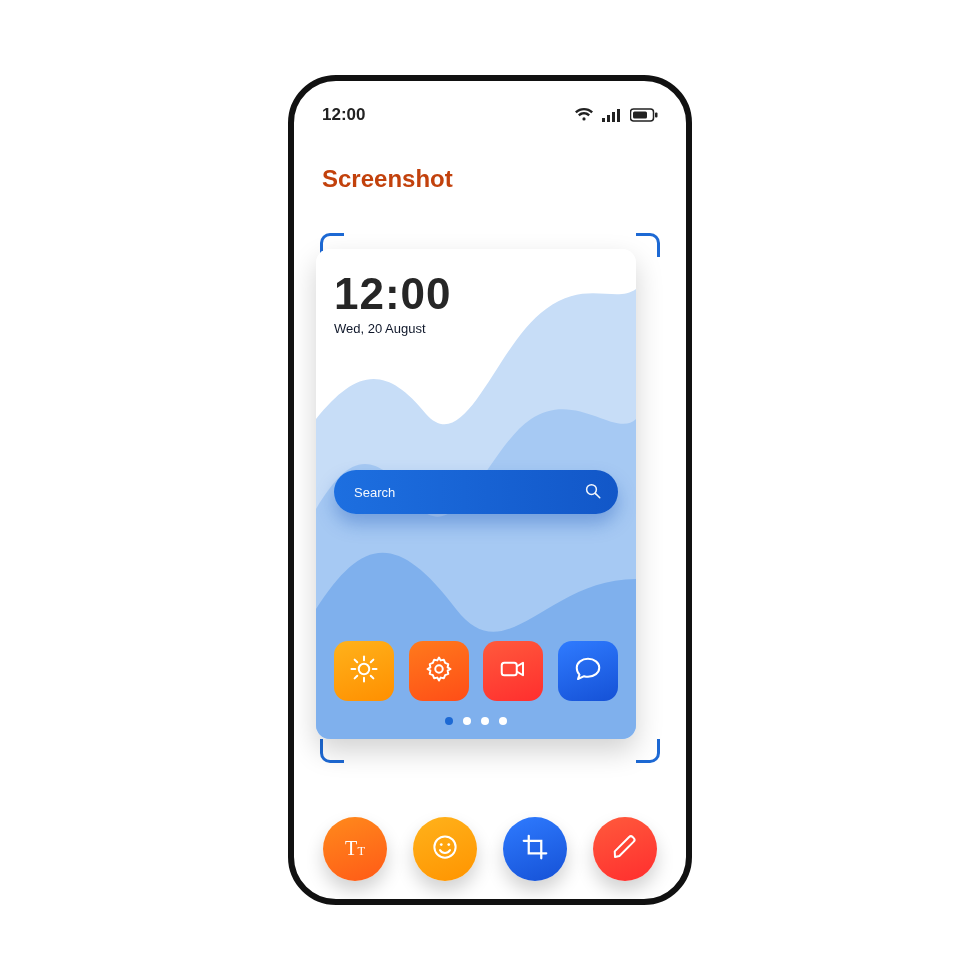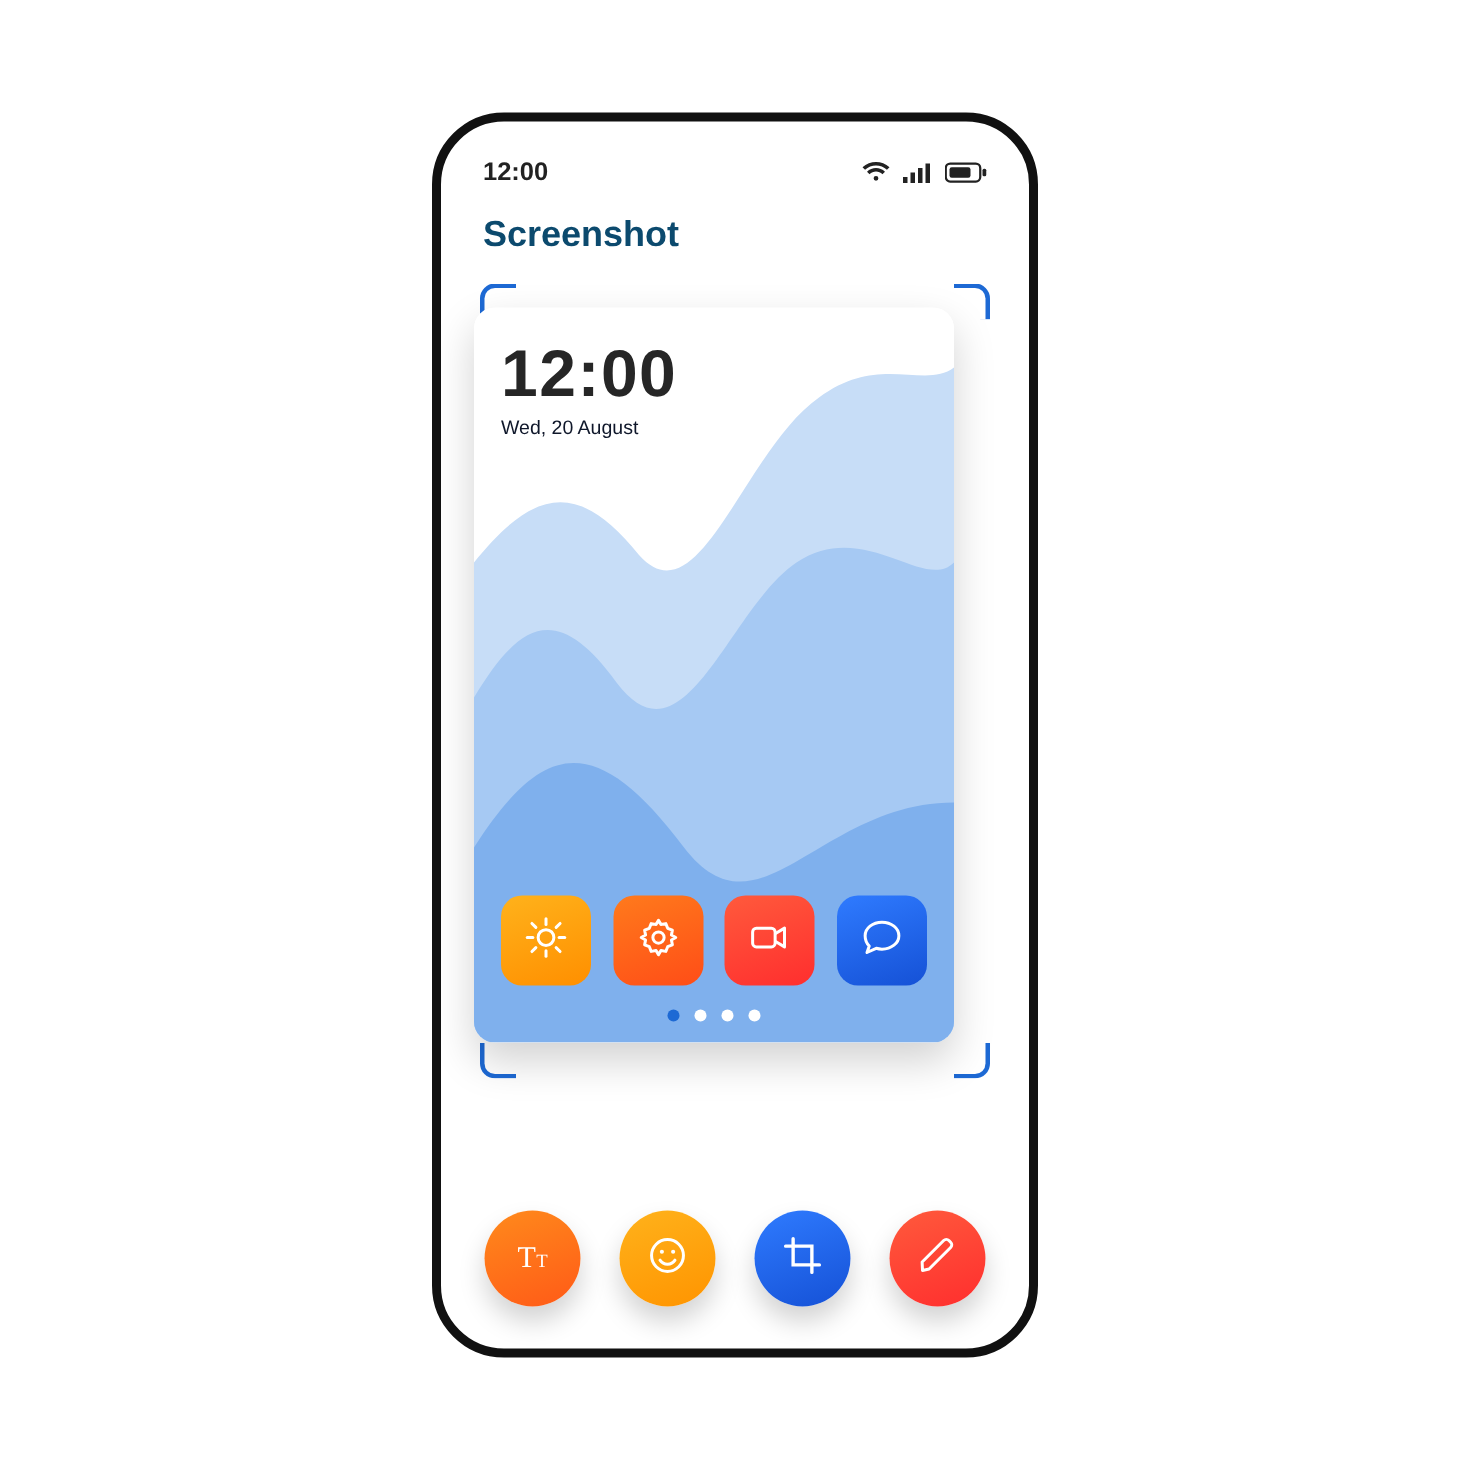--- a/index.html
+++ b/index.html
@@ -16,38 +16,39 @@
     width: 404px;
     height: 830px;
     border: 6px solid #111;
     border-radius: 48px;
     background: #fff;
     position: relative;
     overflow: hidden;
     display: flex;
     flex-direction: column;
     padding: 22px 22px 28px 22px;
+    gap: 22px;
   }
   
   .status {
     display: flex;
     justify-content: space-between;
     align-items: center;
     font-size: 17px;
     font-weight: 600;
     color: #222;
     padding: 2px 6px 8px 6px;
   }
   .status .icons { display: flex; align-items: center; gap: 8px; }
   .icons svg { display: block; }
   
   .title {
     font-size: 24px;
     font-weight: 800;
-    color: #0c4a6e;
+    color: #c2410c;
     padding: 10px 6px 18px 6px;
   }
   
   .preview-wrap { position: relative; flex: 1; display: flex; align-items: flex-start; justify-content: center; }
   .corner { position: absolute; width: 24px; height: 24px; border: 3px solid #1d69d4; }
   .corner.tl { top: 0; left: 4px; border-right: none; border-bottom: none; border-top-left-radius: 10px; }
   .corner.tr { top: 0; right: 4px; border-left: none; border-bottom: none; border-top-right-radius: 10px; }
   .corner.bl { bottom: 0; left: 4px; border-right: none; border-top: none; border-bottom-left-radius: 10px; }
   .corner.br { bottom: 0; right: 4px; border-left: none; border-top: none; border-bottom-right-radius: 10px; }
   .card {
@@ -167,20 +168,29 @@
             <rect width="320" height="490" fill="#ffffff"></rect>
             <path d="M0,170 C40,120 70,115 110,165 C150,210 180,95 230,60 C270,30 300,55 320,40 L320,490 L0,490 Z" fill="#c7ddf7"></path>
             <path d="M0,260 C30,210 55,195 95,250 C140,310 170,200 215,170 C260,140 300,190 320,170 L320,490 L0,490 Z" fill="#a6c9f3"></path>
             <path d="M0,360 C45,290 80,280 140,360 C190,425 230,330 320,330 L320,490 L0,490 Z" fill="#7fb0ed"></path>
           </svg>
         </div>
         <div class="card-inner">
           <div class="clock">12:00</div>
           <div class="date">Wed, 20 August</div>
 
+          <div class="search">
+            <span>Search</span>
+            <span>
+              <svg width="18" height="18" viewBox="0 0 24 24" fill="none">
+                  <circle cx="10" cy="10" r="6.5" stroke="#fff" stroke-width="2"></circle>
+                  <line x1="15.5" y1="15.5" x2="21" y2="21" stroke="#fff" stroke-width="2" stroke-linecap="round"></line>
+                </svg>
+            </span>
+          </div>
 
           <div class="apps">
             <div class="app" style="background:linear-gradient(160deg,#ffb21b,#ff8f00)">
               <span>
                 <svg viewBox="0 0 24 24" fill="none">
                     <circle cx="12" cy="12" r="4.2" stroke="#fff" stroke-width="1.6"></circle>
                     <g stroke="#fff" stroke-width="1.6" stroke-linecap="round">
                       <line x1="12" y1="2" x2="12" y2="5"></line>
                       <line x1="12" y1="19" x2="12" y2="22"></line>
                       <line x1="2" y1="12" x2="5" y2="12"></line>

